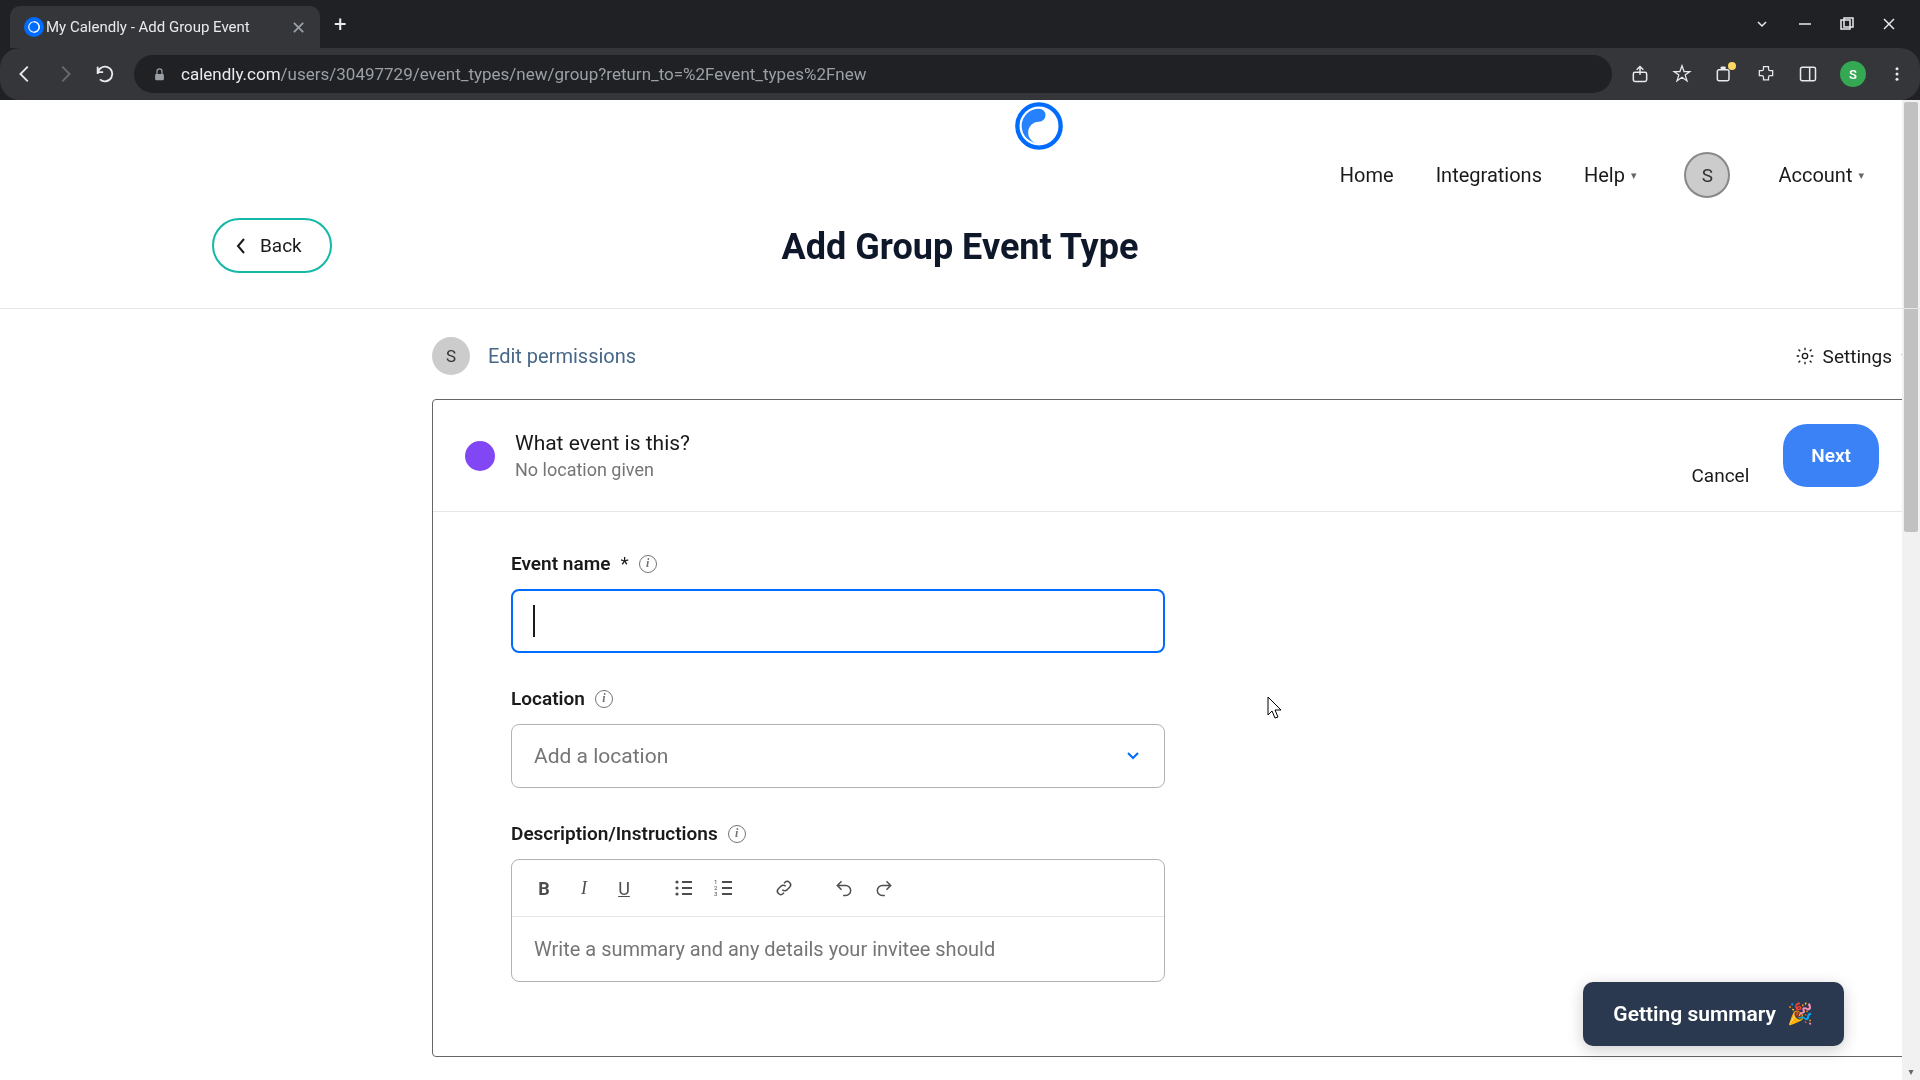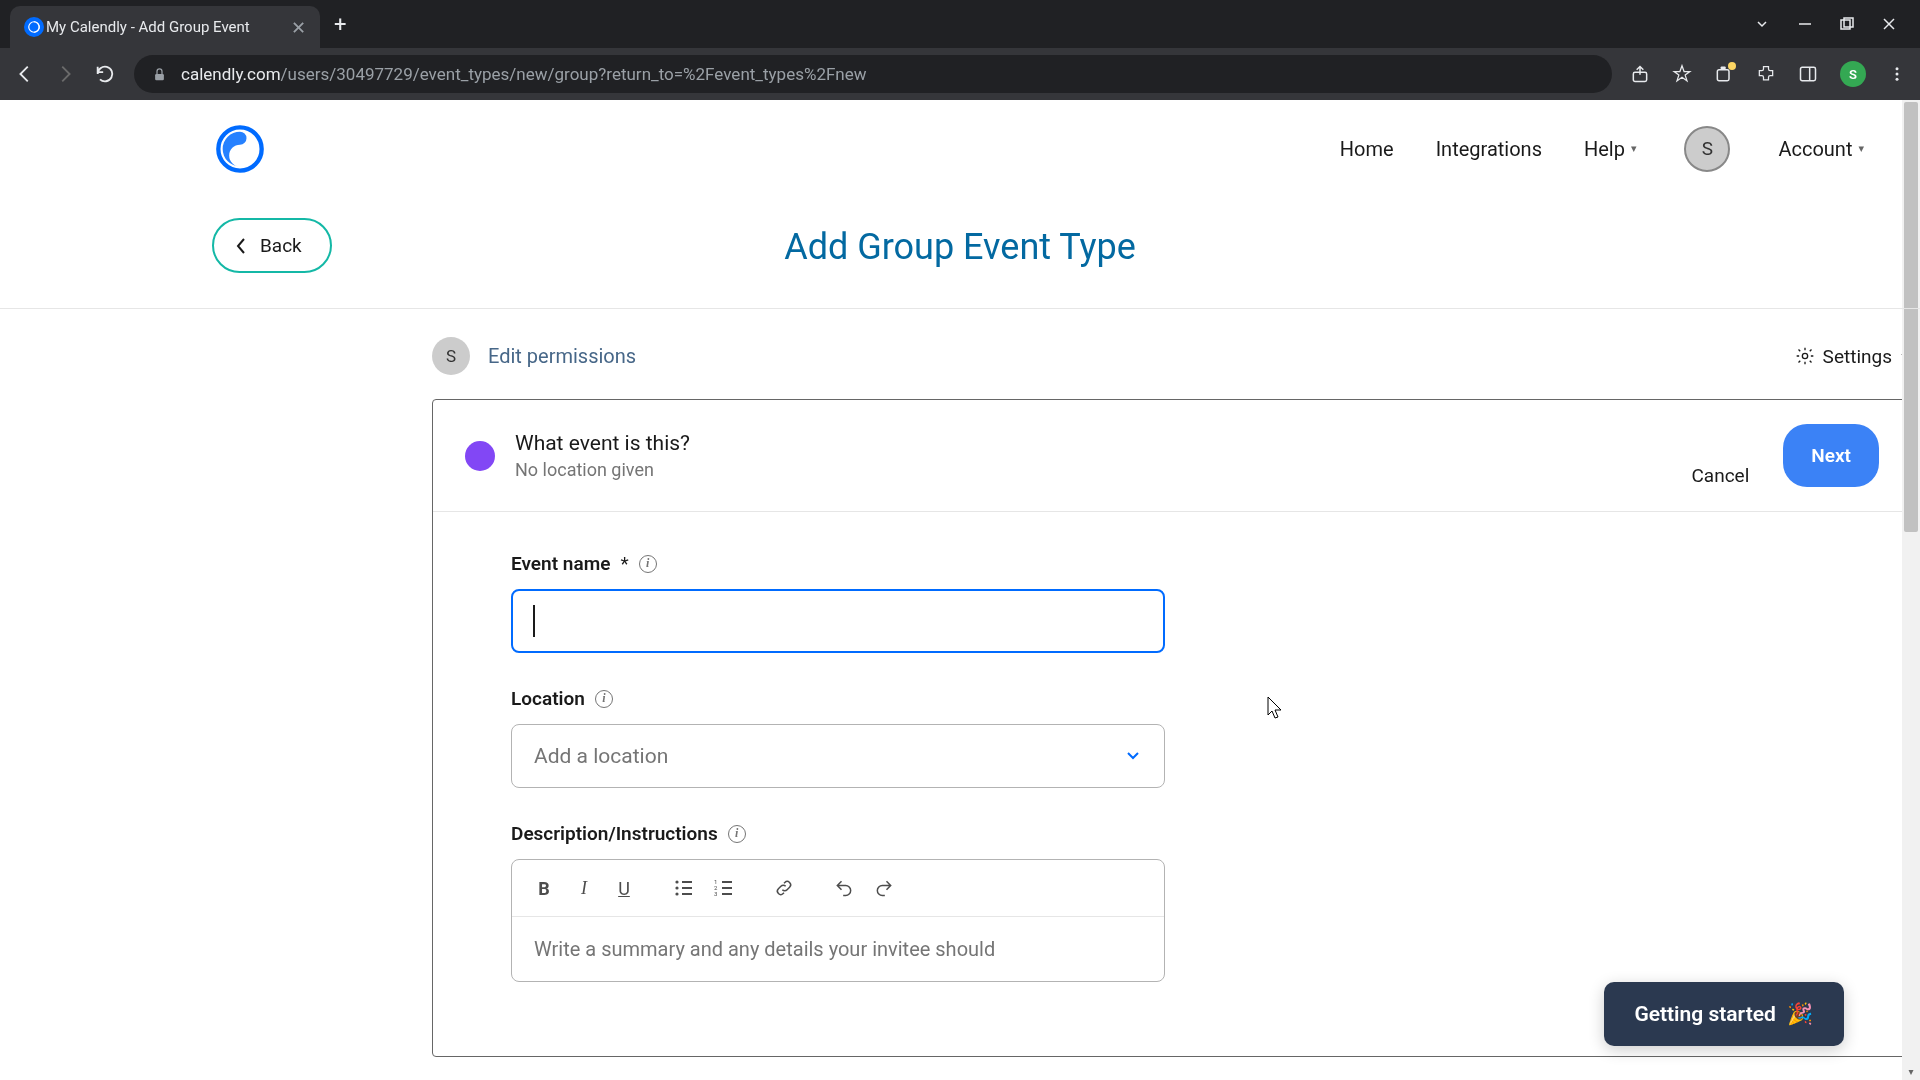--- a/index.html
+++ b/index.html
@@ -10,49 +10,49 @@
 .tab-bar { display: flex; align-items: center; height: 48px; padding-left: 10px; }
 .tab { display: flex; align-items: center; background: #35363a; border-radius: 10px 10px 0 0; padding: 0 14px; height: 42px; margin-top: 6px; width: 310px; gap: 2px; color: #e8eaed; font-size: 15px; }
 .tab-favicon { width: 20px; height: 20px; border-radius: 50%; background: #006bff; display: flex; align-items: center; justify-content: center; }
 .tab-favicon svg { width: 14px; height: 14px; }
 .tab-title { flex: 1; white-space: nowrap; overflow: hidden; text-overflow: ellipsis; }
 .tab-close { color: #9aa0a6; font-size: 18px; cursor: pointer; }
 .new-tab { color: #e8eaed; font-size: 22px; margin-left: 14px; cursor: pointer; }
 .window-controls { margin-left: auto; display: flex; gap: 28px; padding-right: 24px; color: #e8eaed; }
 .window-controls span { cursor: pointer; display: flex; align-items: center; }
 
-.addr-bar { display: flex; align-items: center; background: #35363a; height: 52px; padding: 0 14px; gap: 18px; }
+.addr-bar { display: flex; align-items: center; background: #35363a; height: 52px; padding: 0 14px; gap: 18px; border-radius: 20px; }
 .nav-btn { color: #e8eaed; cursor: pointer; display: flex; align-items: center; }
 .nav-btn.disabled { color: #6b6b6b; }
 .url-field { flex: 1; background: #202124; border-radius: 24px; height: 38px; display: flex; align-items: center; padding: 0 18px; gap: 14px; color: #9aa0a6; font-size: 17px; }
 .url-field .lock { color: #9aa0a6; }
 .url-text { color: #e8eaed; }
 .url-path { color: #9aa0a6; }
 .addr-right { display: flex; align-items: center; gap: 22px; color: #e8eaed; }
 .ext-dot { position: relative; }
 .ext-dot::after { content: ''; position: absolute; top: -2px; right: -2px; width: 8px; height: 8px; background: #fdd663; border-radius: 50%; }
 .profile-dot { width: 26px; height: 26px; border-radius: 50%; background: #34a853; display: flex; align-items: center; justify-content: center; color: #fff; font-size: 13px; font-weight: 600; }
 
 
 .app-wrapper { position: relative; background: #fff; height: calc(1080px - 100px); overflow: hidden; }
 .scrollbar-track { position: absolute; right: 0; top: 0; bottom: 0; width: 18px; background: #f1f1f1; }
 .scrollbar-thumb { position: absolute; right: 2px; top: 2px; width: 14px; height: 430px; background: #c1c1c1; border-radius: 2px; }
 .scrollbar-arrow { position: absolute; right: 0; width: 18px; height: 18px; display: flex; align-items: center; justify-content: center; font-size: 10px; color: #666; }
 .scrollbar-arrow.down { bottom: 0; }
 
-.app-header { display: flex; align-items: center; padding: 0 56px; height: 98px; border-bottom: 1px solid transparent; }
+.app-header { display: flex; align-items: center; padding: 0 56px; height: 98px; border-bottom: 1px solid transparent; flex-direction: column; }
 .logo { width: 52px; height: 52px; margin-left: 158px; }
 .nav-links { margin-left: auto; display: flex; align-items: center; gap: 42px; font-size: 20px; color: #476788; }
 .nav-item { cursor: pointer; display: flex; align-items: center; gap: 6px; color: #1a1a1a; }
 .caret { font-size: 11px; color: #666; }
 .avatar-s { width: 46px; height: 46px; border-radius: 50%; background: #ccc; border: 2px solid #888; display: flex; align-items: center; justify-content: center; font-size: 19px; color: #333; margin: 0 6px; }
 
 .page-header { position: relative; padding: 28px 0 40px; border-bottom: 1px solid #e6e6e6; }
 .back-btn { position: absolute; left: 212px; top: 20px; display: flex; align-items: center; gap: 12px; border: 2px solid #14b8a6; border-radius: 32px; padding: 14px 28px 14px 20px; font-size: 19px; color: #1a1a1a; background: #fff; cursor: pointer; }
-.page-title { text-align: center; font-size: 36px; font-weight: 400; color: #0369a1; }
+.page-title { text-align: center; font-size: 36px; font-weight: 700; color: #0f172a; }
 
 .content { padding: 28px 0; margin: 0 auto; width: 1480px; padding-left: 212px; padding-right: 0; }
 
 .perm-row { display: flex; align-items: center; gap: 18px; margin-bottom: 24px; width: 1480px; }
 .perm-avatar { width: 38px; height: 38px; border-radius: 50%; background: #ccc; display: flex; align-items: center; justify-content: center; font-size: 17px; color: #333; }
 .perm-text { font-size: 20px; color: #476788; cursor: pointer; }
 .settings-link { margin-left: auto; display: flex; align-items: center; gap: 8px; font-size: 19px; color: #1a1a1a; cursor: pointer; }
 
 .card { border: 1px solid #666; border-radius: 4px; width: 1480px; background: #fff; }
 .card-header { display: flex; align-items: center; padding: 24px 32px; border-bottom: 1px solid #e6e6e6; }
@@ -345,20 +345,20 @@
                 </span>
             </div>
             <div class="editor-body">Write a summary and any details your invitee should</div>
           </div>
         </div>
       </div>
     </div>
   </div>
 
   <div class="getting-started">
-    <span>Getting started</span>
+    <span>Getting summary</span>
     <span>🎉</span>
   </div>
 
   <svg class="mouse-cursor" width="18" height="24" viewBox="0 0 18 24">
     <path d="M1 1l0 18 4-4 3 7 3-1-3-7 6 0z" fill="#fff" stroke="#000" stroke-width="1"></path>
   </svg>
 </div>
 
 </body></html>

